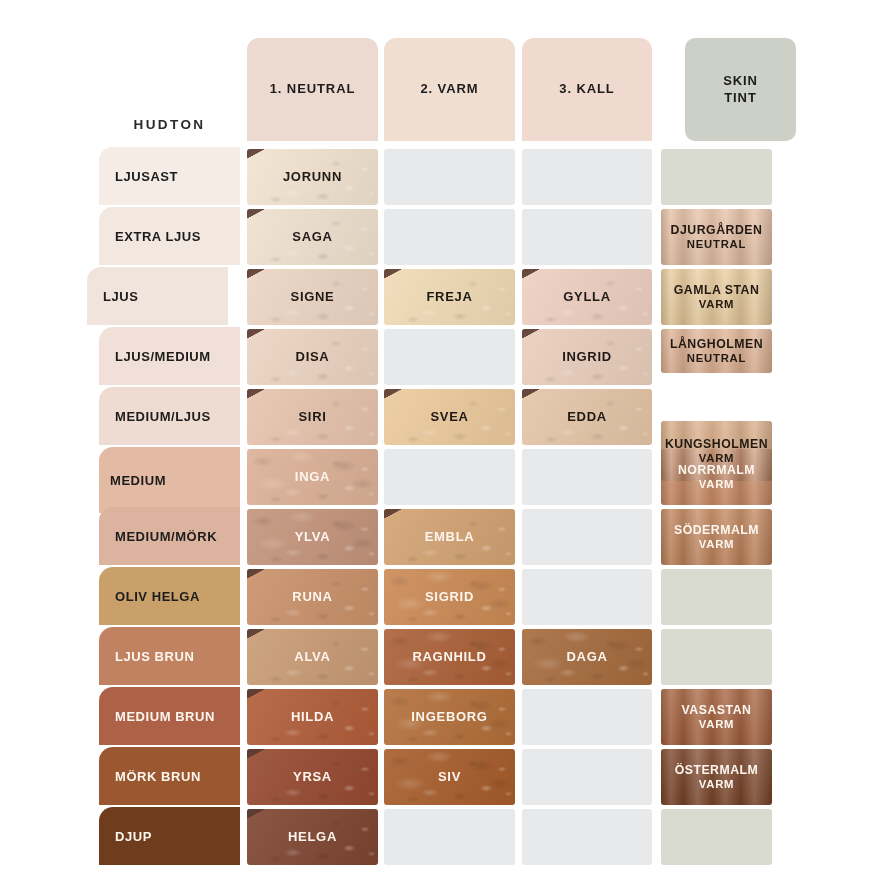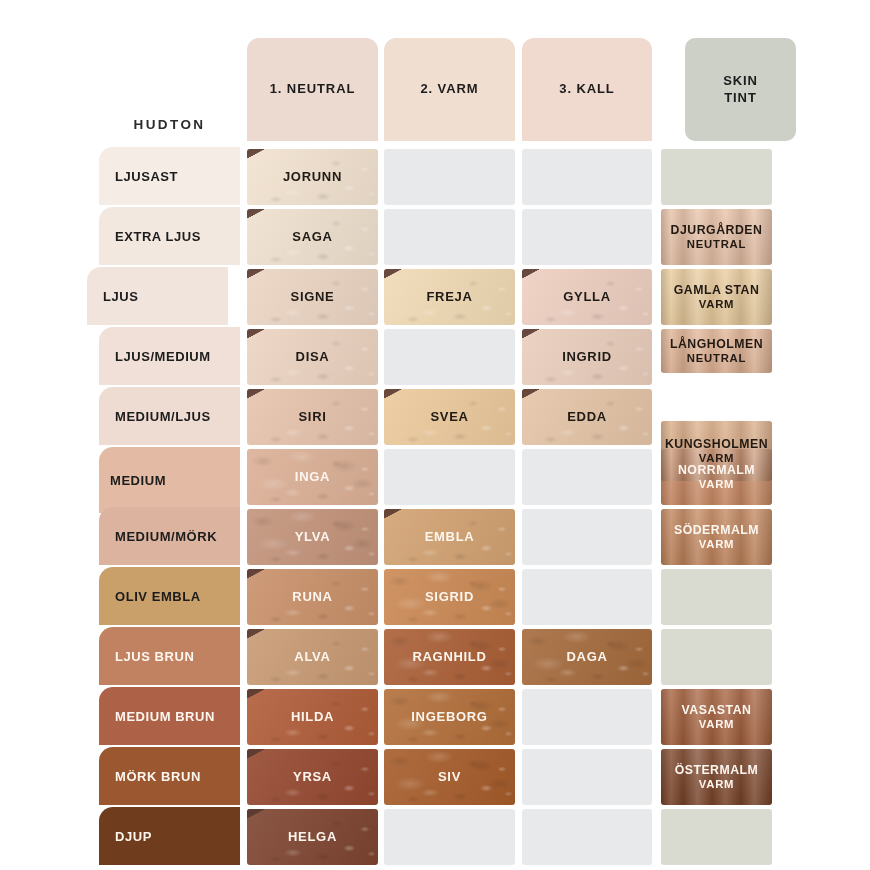--- a/index.html
+++ b/index.html
@@ -242,21 +242,21 @@
         <span class="lbl">YLVA</span>
       </div>
       <div class="cell swatch" style="left: 384px; top: 509px; width: 131px; height: 56px; background: rgb(210, 162, 113); color: rgb(253, 246, 239);">
         <span class="lbl">EMBLA</span>
       </div>
       <div class="cell empty" style="left: 522px; top: 509px; width: 130px; height: 56px; background: rgb(231, 233, 235);"></div>
       <div class="cell skin sub" style="left: 661px; top: 509px; width: 111px; height: 56px; background: rgb(192, 131, 89); color: rgb(253, 246, 239);">
         <span class="lbl">SÖDERMALM<span class="s2">VARM</span></span>
       </div>
       <div class="rowlabel" style="left: 99px; top: 567px; width: 141px; height: 58px; background: rgb(201, 160, 106); color: rgb(28, 28, 28);">
-        <span>OLIV EMBLA</span>
+        <span>OLIV HELGA</span>
       </div>
       <div class="cell swatch" style="left: 247px; top: 569px; width: 131px; height: 56px; background: rgb(201, 144, 105); color: rgb(253, 246, 239);">
         <span class="lbl">RUNA</span>
       </div>
       <div class="cell swatch full" style="left: 384px; top: 569px; width: 131px; height: 56px; background: rgb(203, 137, 84); color: rgb(253, 246, 239);">
         <span class="lbl">SIGRID</span>
       </div>
       <div class="cell empty" style="left: 522px; top: 569px; width: 130px; height: 56px; background: rgb(231, 233, 235);"></div>
       <div class="cell empty" style="left: 661px; top: 569px; width: 111px; height: 56px; background: rgb(217, 219, 209);"></div>
       <div class="rowlabel" style="left: 99px; top: 627px; width: 141px; height: 58px; background: rgb(192, 130, 96); color: rgb(253, 246, 239);">

